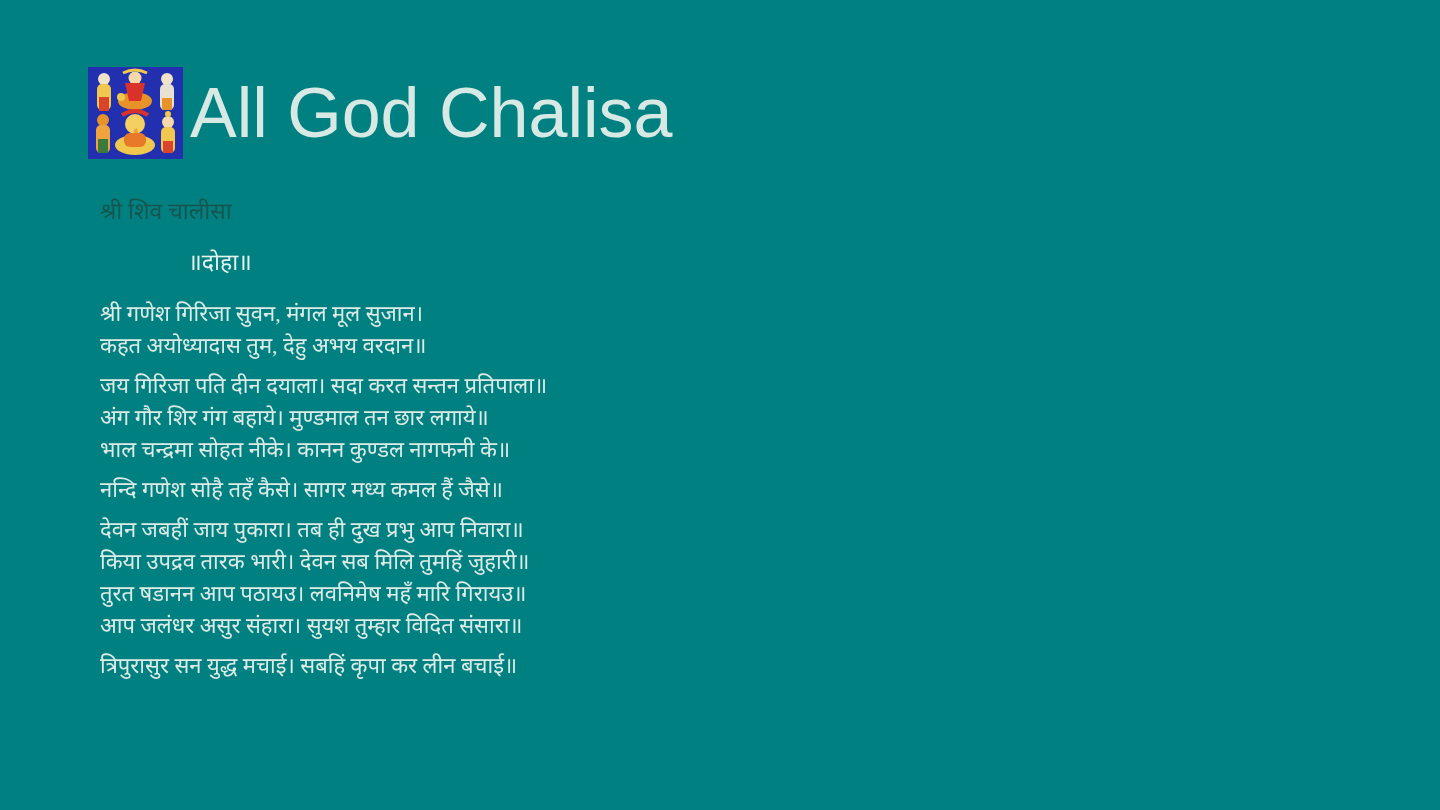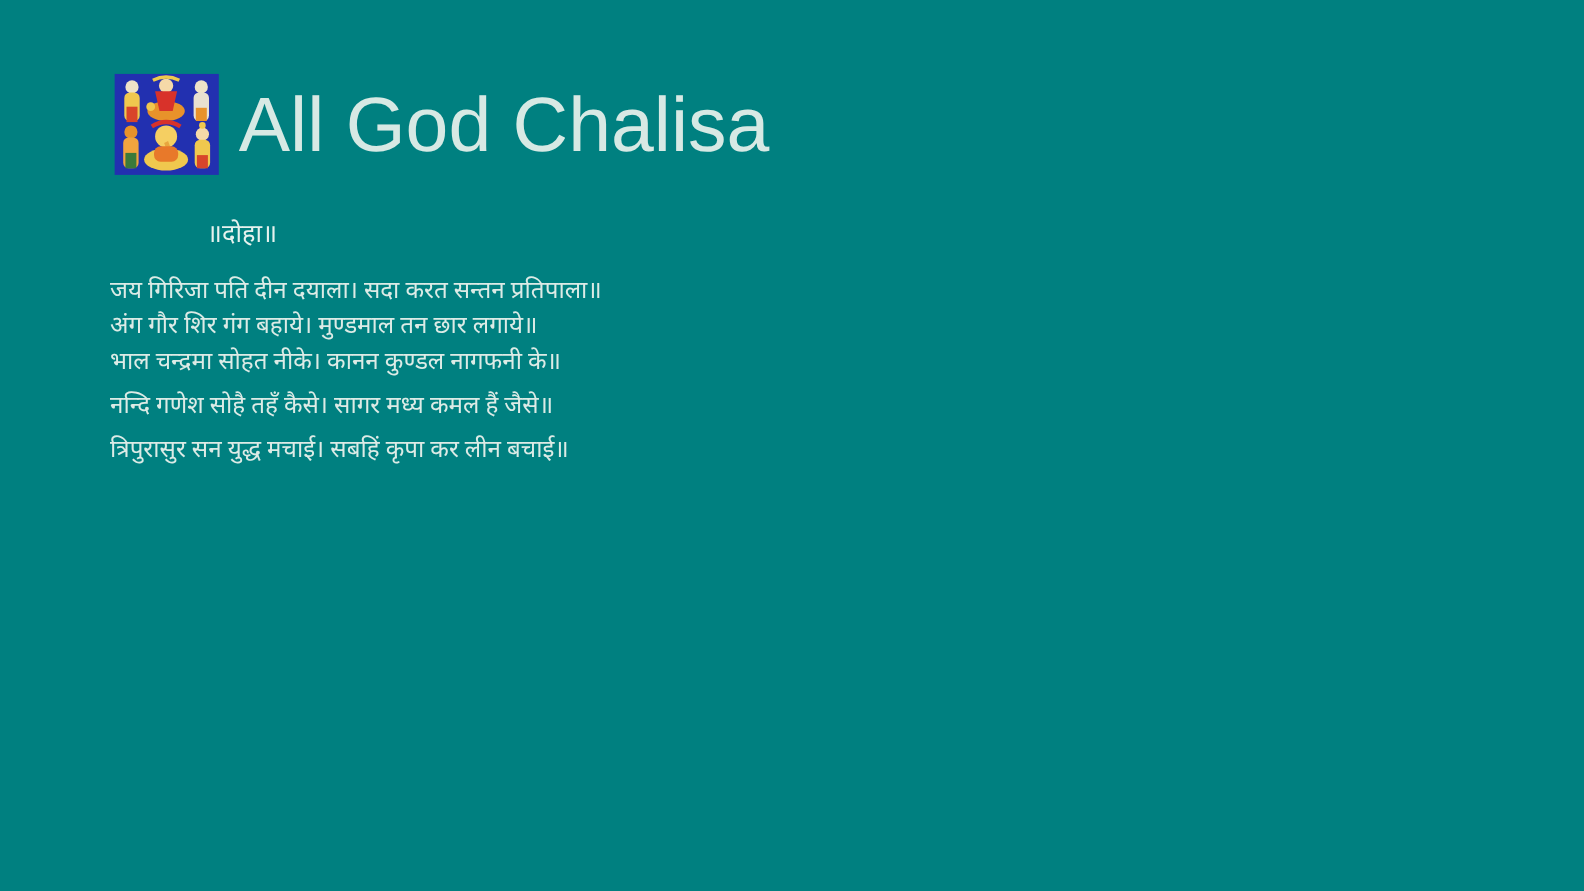--- a/index.html
+++ b/index.html
@@ -15,25 +15,25 @@
   }
   .app {
     position: relative;
     width: 1440px;
     height: 810px;
     background: #008080;
     overflow: hidden;
   }
   .app-header {
     position: absolute;
-    left: 104px;
+    left: 88px;
     top: 67px;
     display: flex;
     align-items: center;
-    gap: 18px;
+    gap: 7px;
   }
   .logo {
     width: 95px;
     height: 92px;
     flex: 0 0 auto;
   }
   .logo svg { display: block; }
   .app-title {
     margin: 0;
     font-family: "Liberation Sans", "DejaVu Sans", sans-serif;
@@ -123,32 +123,43 @@
           <rect x="73" y="60" width="14" height="26" rx="5" fill="#f0c84e"></rect>
           <rect x="75" y="74" width="10" height="12" fill="#d8452a"></rect>
           <circle cx="80" cy="47" r="3" fill="#f0c84e"></circle>
         </g>
       </svg>
     </div>
     <h1 class="app-title">All God Chalisa</h1>
   </header>
 
   <main class="content">
+    <h2 class="chalisa-heading">श्री शिव चालीसा</h2>
     <div class="section-label">॥दोहा॥</div>
 
+    <div class="stanza">
+      <p>श्री गणेश गिरिजा सुवन, मंगल मूल सुजान।</p>
+      <p>कहत अयोध्यादास तुम, देहु अभय वरदान॥</p>
+    </div>
 
     <div class="stanza">
       <p>जय गिरिजा पति दीन दयाला। सदा करत सन्तन प्रतिपाला॥</p>
       <p>अंग गौर शिर गंग बहाये। मुण्डमाल तन छार लगाये॥</p>
       <p>भाल चन्द्रमा सोहत नीके। कानन कुण्डल नागफनी के॥</p>
     </div>
 
     <div class="stanza">
       <p>नन्दि गणेश सोहै तहँ कैसे। सागर मध्य कमल हैं जैसे॥</p>
     </div>
 
+    <div class="stanza">
+      <p>देवन जबहीं जाय पुकारा। तब ही दुख प्रभु आप निवारा॥</p>
+      <p>किया उपद्रव तारक भारी। देवन सब मिलि तुमहिं जुहारी॥</p>
+      <p>तुरत षडानन आप पठायउ। लवनिमेष महँ मारि गिरायउ॥</p>
+      <p>आप जलंधर असुर संहारा। सुयश तुम्हार विदित संसारा॥</p>
+    </div>
 
     <div class="stanza">
       <p>त्रिपुरासुर सन युद्ध मचाई। सबहिं कृपा कर लीन बचाई॥</p>
     </div>
   </main>
 
 </div>
 
 </body></html>

